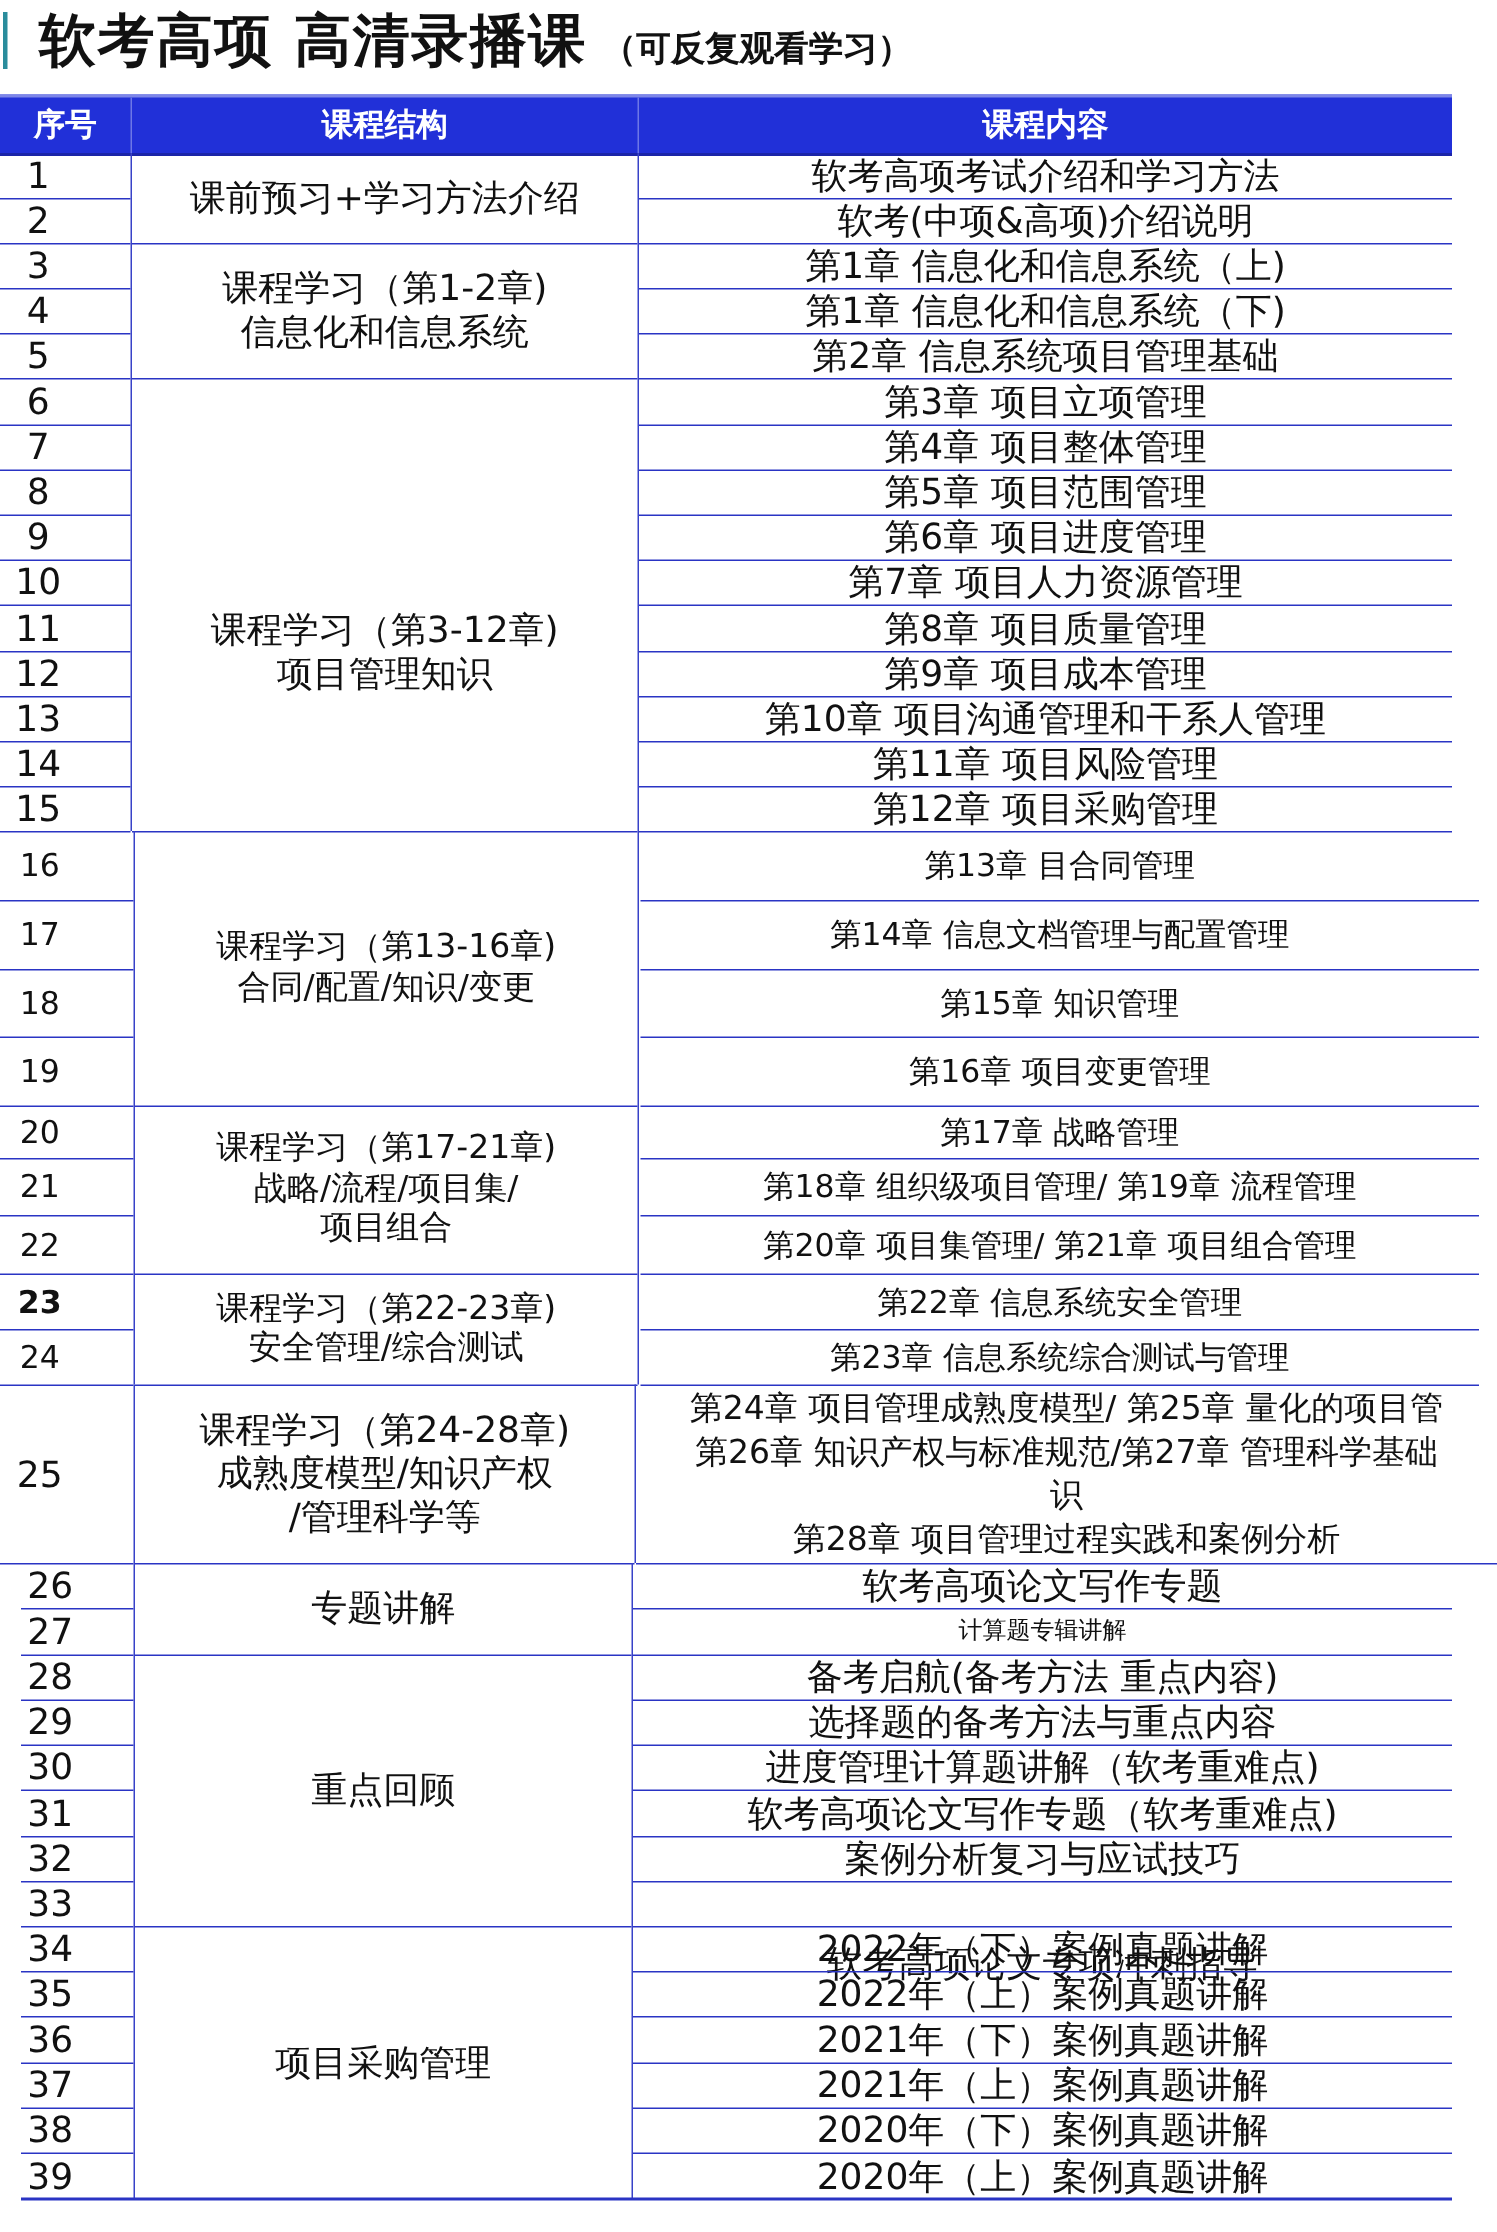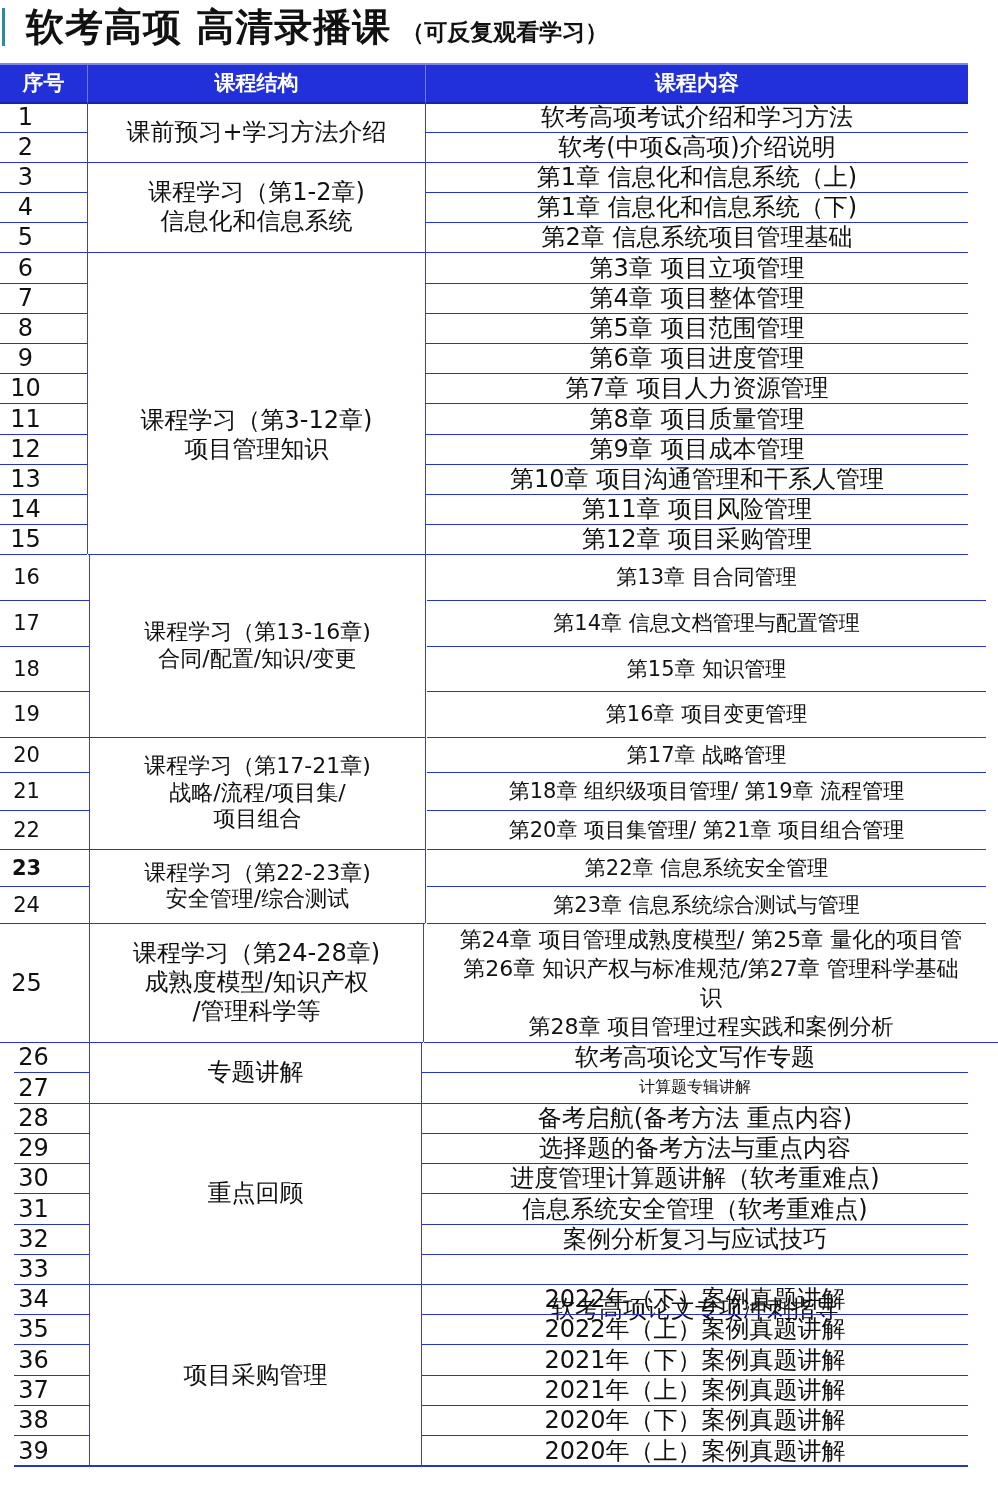--- a/index.html
+++ b/index.html
@@ -154,21 +154,21 @@
     <div class="hl" style="left:422px;width:546px;top:1133px;"></div>
     <div class="cell num" style="left:14px;width:39px;top:1133px;height:30px;font-size:24px;">29</div>
     <div class="cell sec-a" style="left:422px;width:546px;top:1133px;height:30px;font-size:24px;line-height:normal;white-space:nowrap;overflow:hidden;">选择题的备考方法与重点内容</div>
     <div class="hl" style="left:14px;width:75px;top:1163px;"></div>
     <div class="hl" style="left:422px;width:546px;top:1163px;"></div>
     <div class="cell num" style="left:14px;width:39px;top:1163px;height:30px;font-size:24px;">30</div>
     <div class="cell sec-a" style="left:422px;width:546px;top:1163px;height:30px;font-size:24px;line-height:normal;white-space:nowrap;overflow:hidden;">进度管理计算题讲解（软考重难点)</div>
     <div class="hl" style="left:14px;width:75px;top:1193px;"></div>
     <div class="hl" style="left:422px;width:546px;top:1193px;"></div>
     <div class="cell num" style="left:14px;width:39px;top:1193px;height:31px;font-size:24px;">31</div>
-    <div class="cell sec-a" style="left:422px;width:546px;top:1193px;height:31px;font-size:24px;line-height:normal;white-space:nowrap;overflow:hidden;">信息系统安全管理（软考重难点)</div>
+    <div class="cell sec-a" style="left:422px;width:546px;top:1193px;height:31px;font-size:24px;line-height:normal;white-space:nowrap;overflow:hidden;">软考高项论文写作专题（软考重难点)</div>
     <div class="hl" style="left:14px;width:75px;top:1224px;"></div>
     <div class="hl" style="left:422px;width:546px;top:1224px;"></div>
     <div class="cell num" style="left:14px;width:39px;top:1224px;height:30px;font-size:24px;">32</div>
     <div class="cell sec-a" style="left:422px;width:546px;top:1224px;height:30px;font-size:24px;line-height:normal;white-space:nowrap;overflow:hidden;">案例分析复习与应试技巧</div>
     <div class="hl" style="left:14px;width:75px;top:1254px;"></div>
     <div class="hl" style="left:422px;width:546px;top:1254px;"></div>
     <div class="cell num" style="left:14px;width:39px;top:1254px;height:30px;font-size:24px;">33</div>
     <div class="cell sec-a" style="left:422px;width:546px;top:1254px;height:30px;font-size:24px;line-height:normal;white-space:nowrap;overflow:hidden;margin-top:40px;">软考高项论文专项冲刺指导</div>
     <div class="hl" style="left:14px;width:75px;top:1284px;"></div>
     <div class="hl" style="left:422px;width:546px;top:1284px;"></div>

